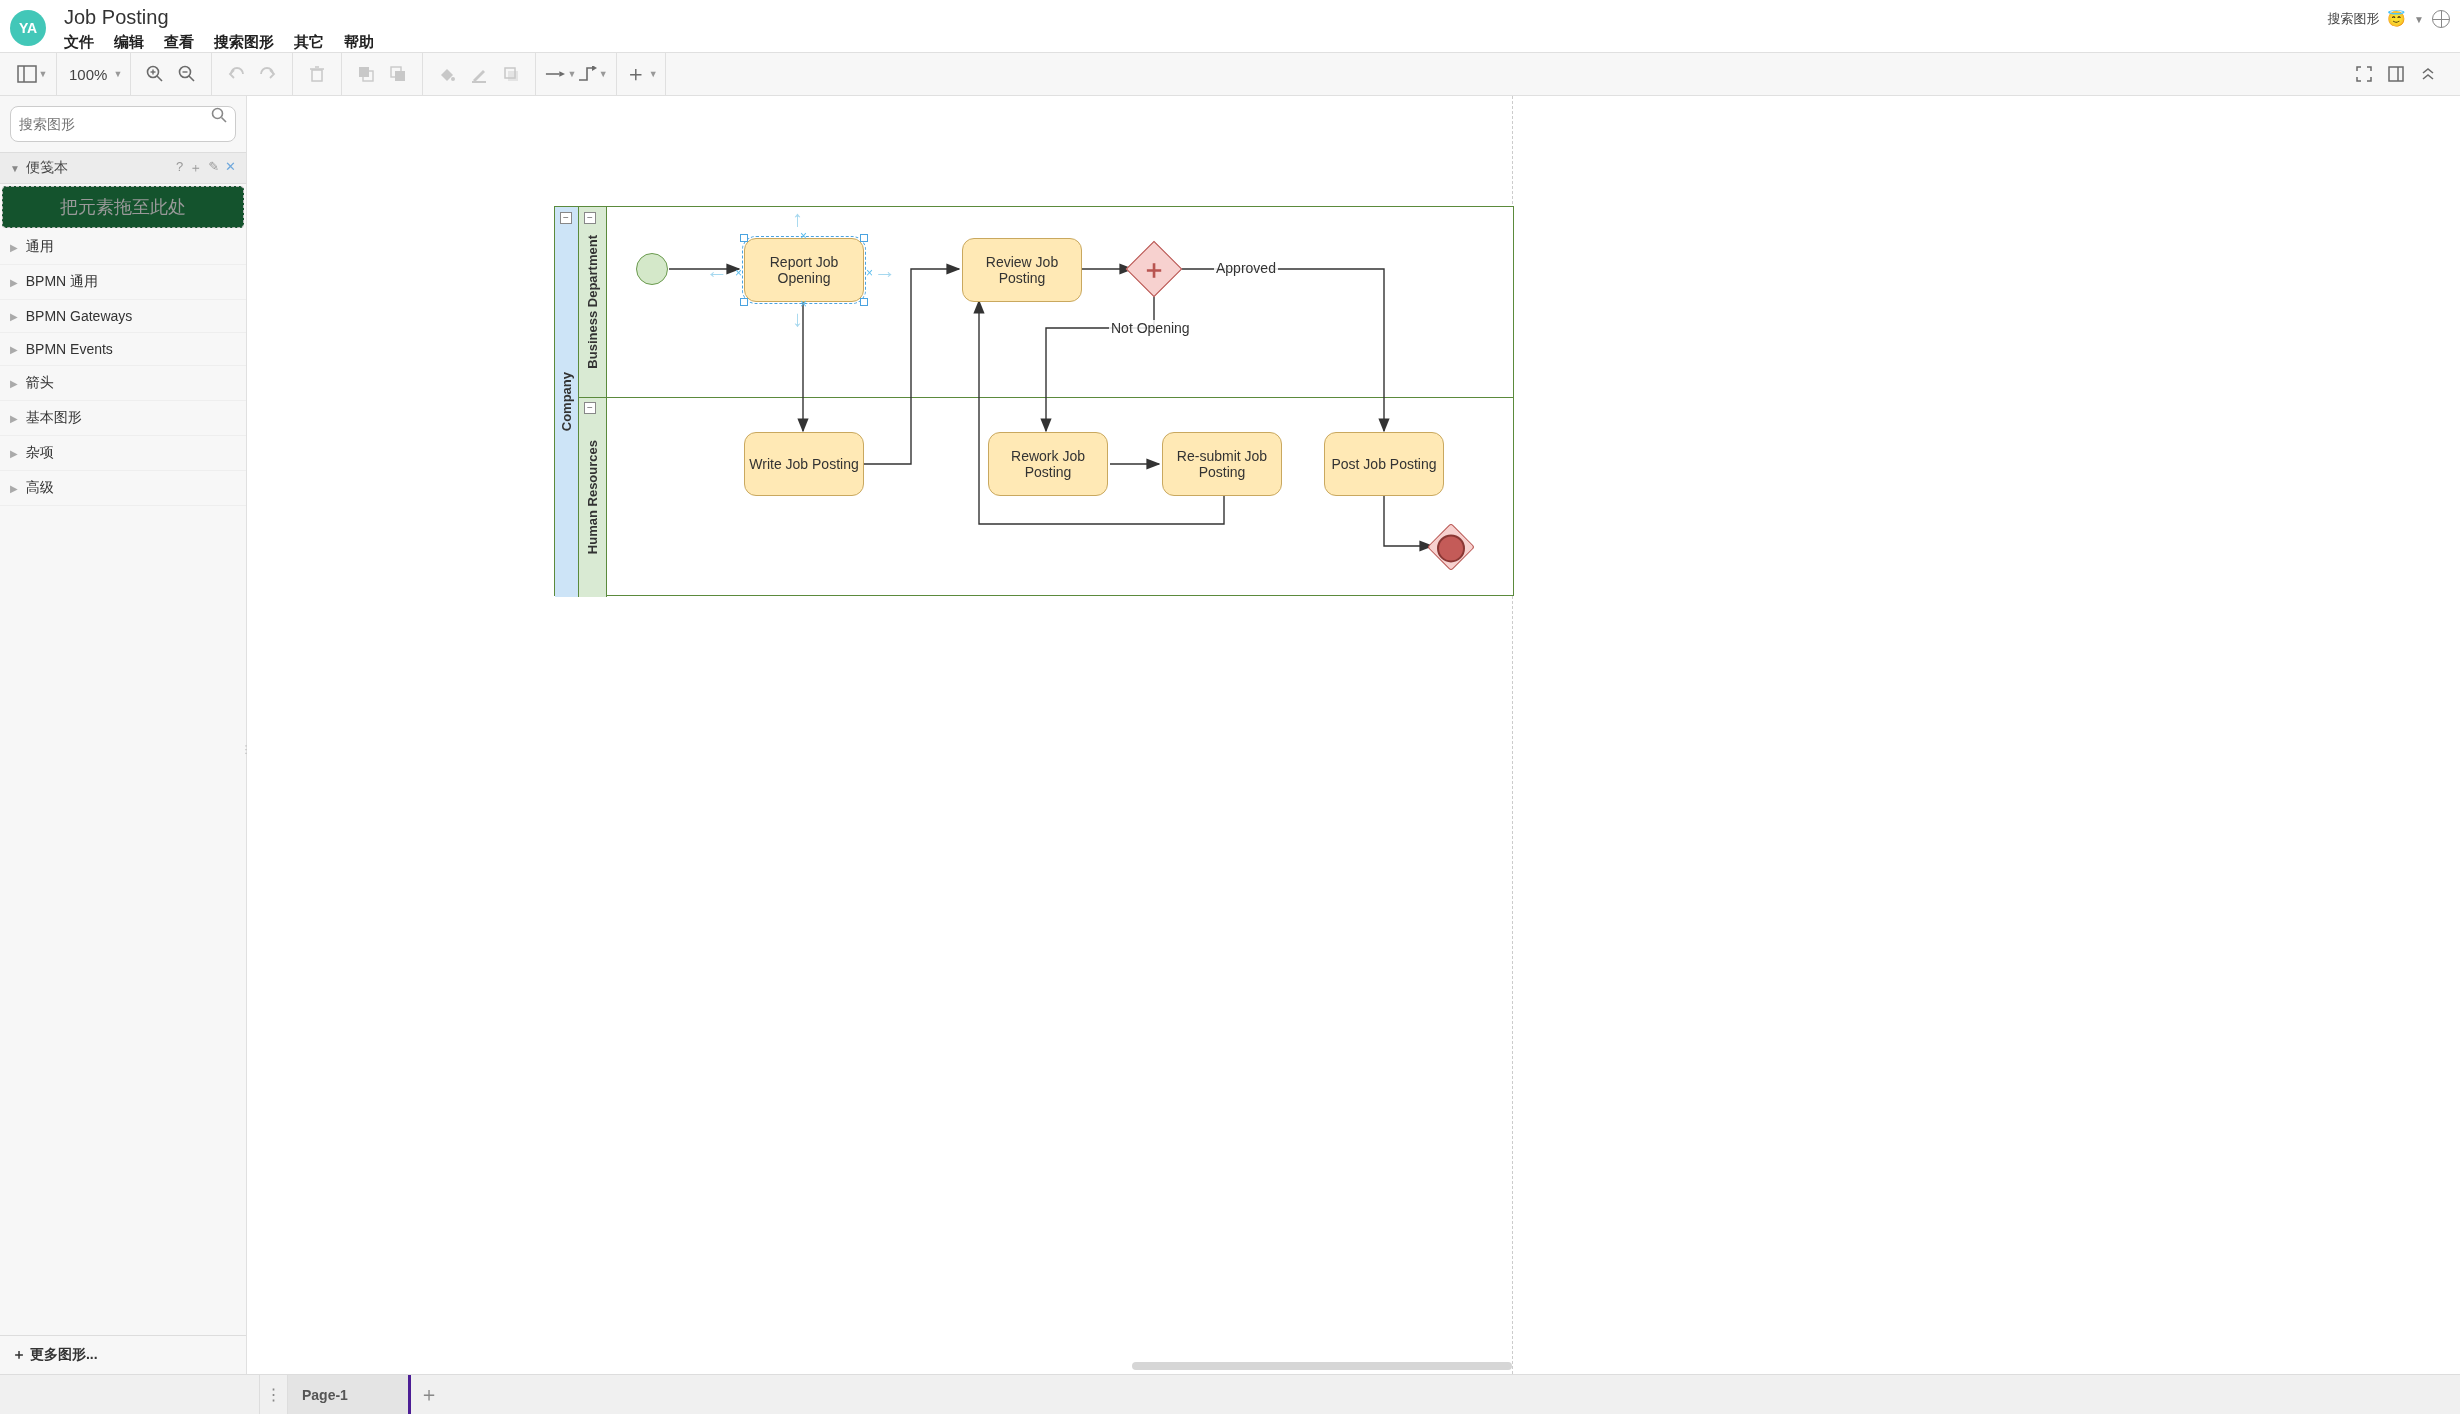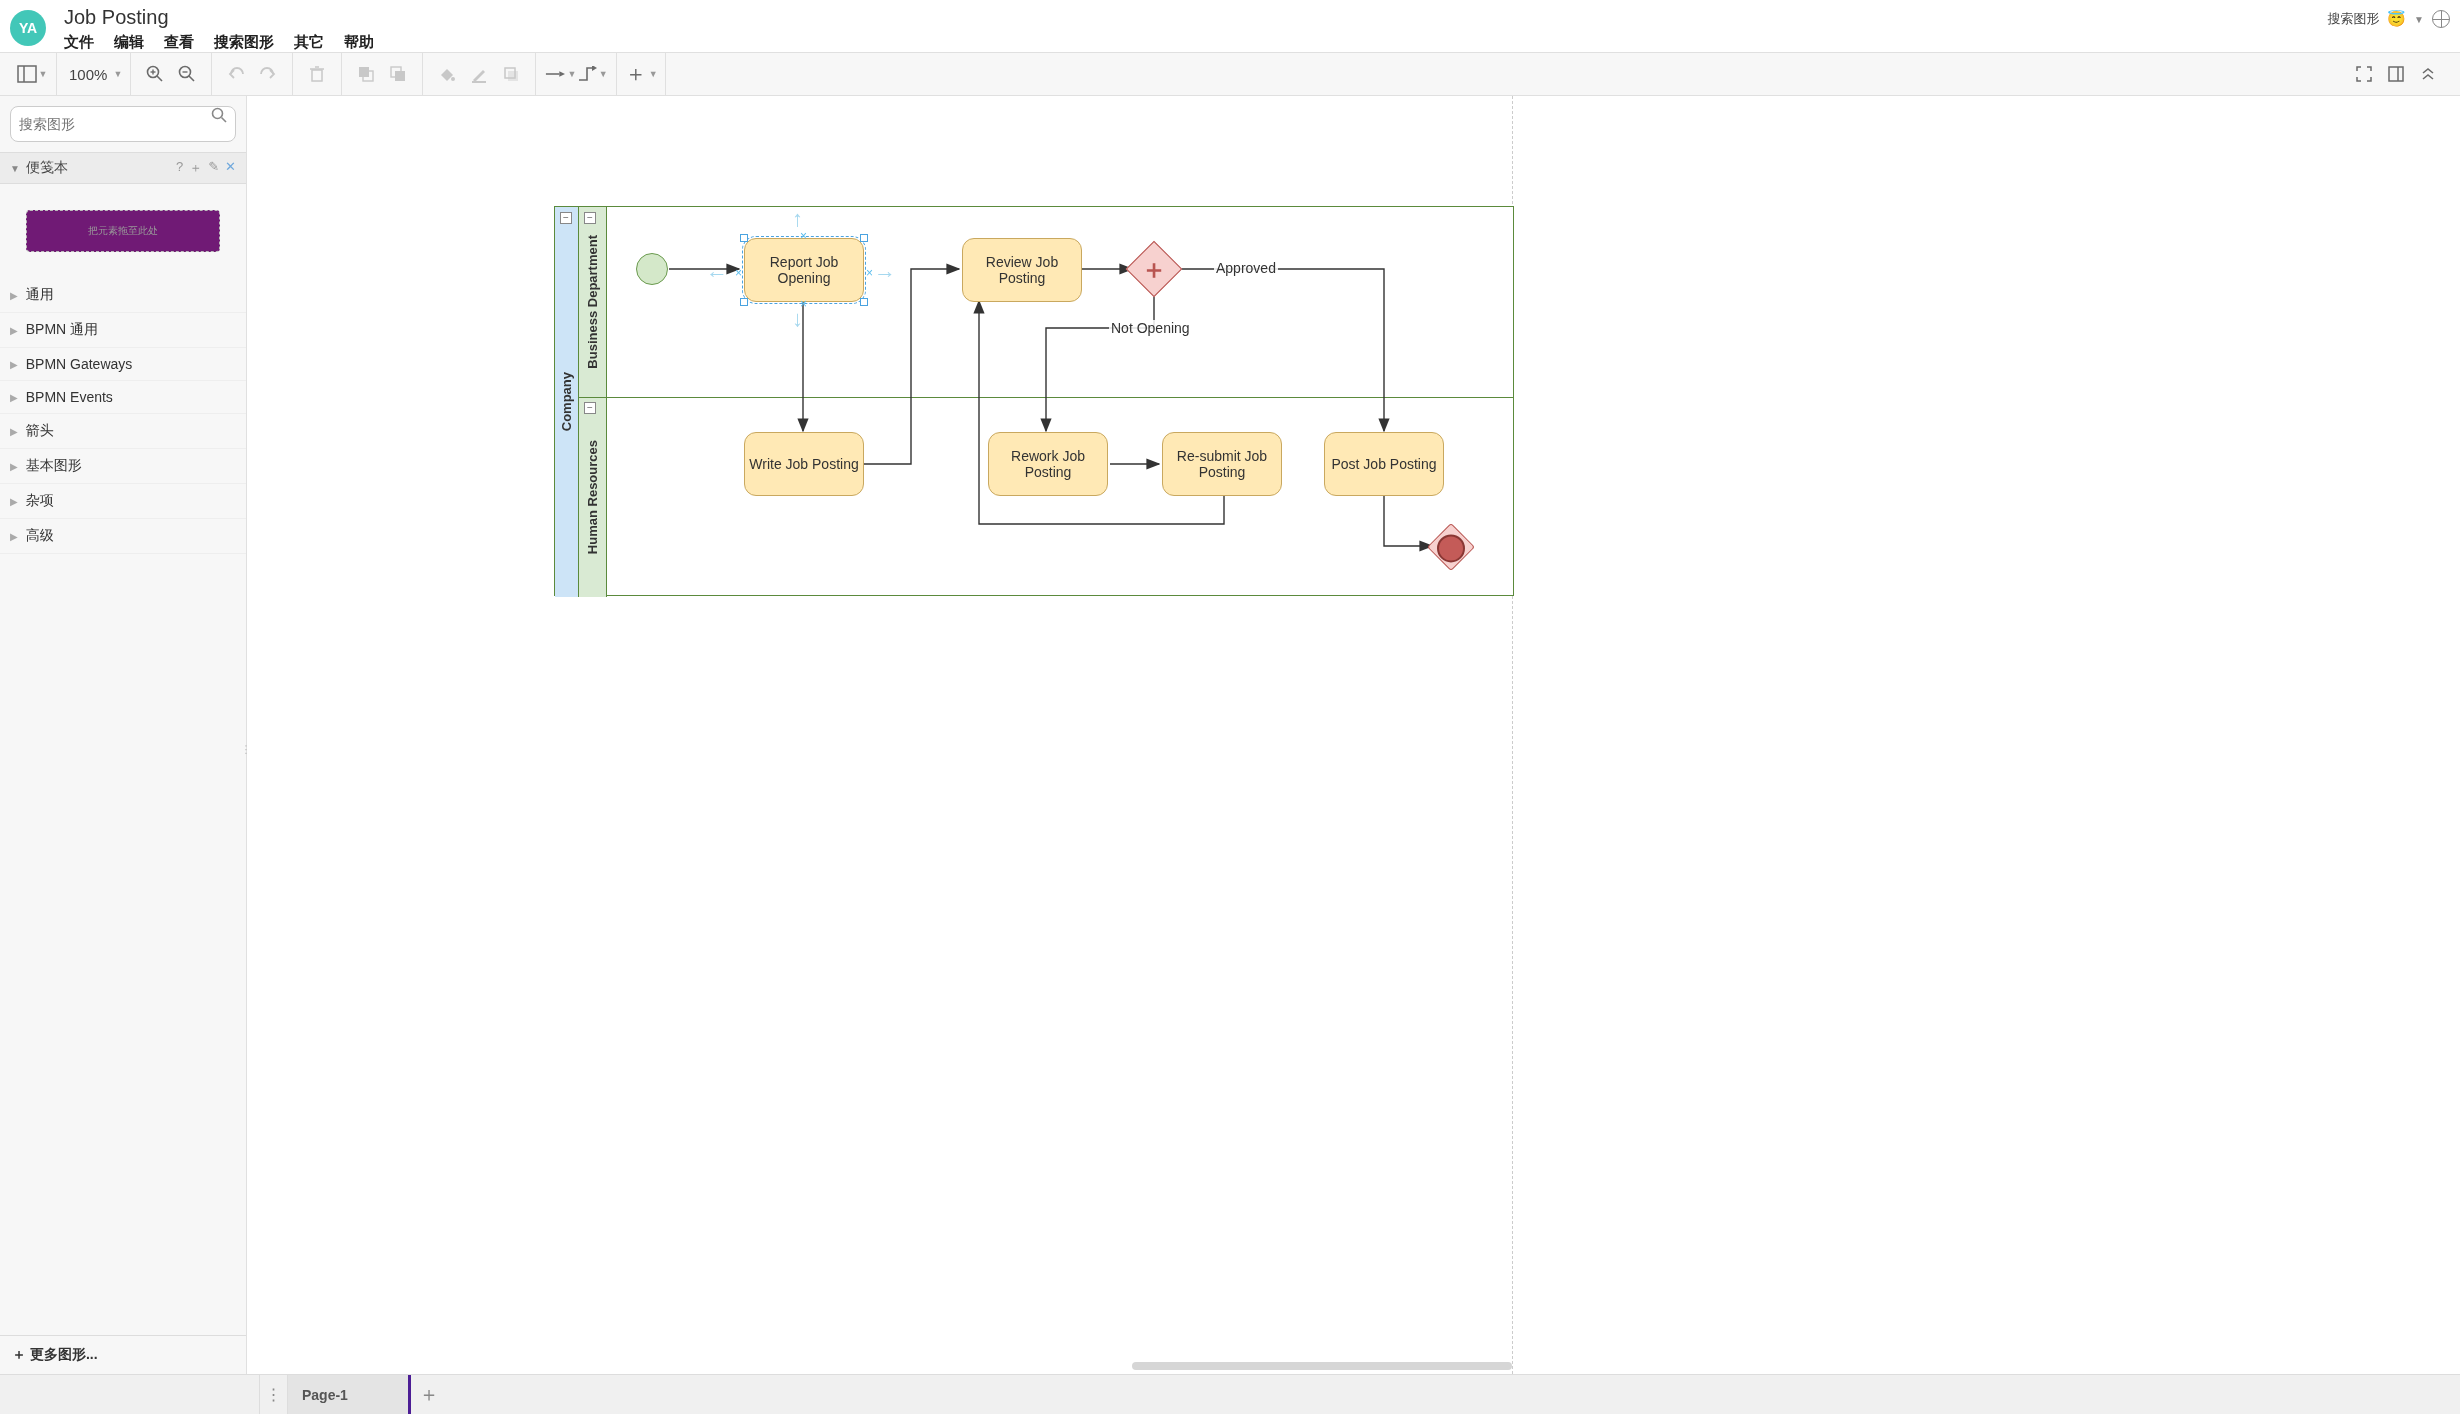--- a/index.html
+++ b/index.html
@@ -33,21 +33,21 @@
 
 .sidebar{width:247px;background:#f7f7f7;border-right:1px solid #e0e0e0;display:flex;flex-direction:column;position:relative}
 .search-wrap{padding:10px}
 .search-box{display:flex;background:#fff;border:1px solid #ccc;border-radius:8px;height:36px;padding:0 8px}
 .search-input{flex:1;border:none;outline:none;font-size:14px;background:transparent}
 .search-ic{color:#888}
 .section-header{display:flex;align-items:center;padding:6px 10px;font-size:14px;color:#444;background:#ececec;border-top:1px solid #ddd;border-bottom:1px solid #ddd}
 .section-header .tri{font-size:10px;color:#888;margin-right:6px}
 .section-header .sec-actions{margin-left:auto;display:flex;gap:6px;color:#999;font-size:13px}
 .sec-actions .x{color:#6fa8dc}
-.dropzone{margin:26px;border:1.5px dashed #bbb;border-radius:4px;height:42px;display:flex;align-items:center;justify-content:center;color:#999;font-size:10px;background:#701a75}
+.dropzone{margin:2px;border:1.5px dashed #bbb;border-radius:4px;height:42px;display:flex;align-items:center;justify-content:center;color:#999;font-size:18px;background:#14532d}
 .cat-list{flex:1;overflow:auto}
 .cat-item{display:flex;align-items:center;padding:8px 10px;font-size:14px;color:#333;border-bottom:1px solid #eee;cursor:pointer}
 .cat-item .tri{font-size:10px;color:#aaa;margin-right:8px}
 .more-shapes{padding:10px 12px;font-size:14px;font-weight:600;color:#333;border-top:1px solid #ddd;cursor:pointer}
 .splitter-handle{position:absolute;right:-3px;top:50%;width:6px;height:28px;display:flex;align-items:center;justify-content:center;color:#bbb;font-size:11px}
 
 .canvas-wrap{flex:1;position:relative;background:#fff;overflow:hidden}
 .canvas{position:absolute;inset:0;overflow:auto}
 .page-guide{position:absolute;top:0;bottom:0;left:1265px;border-left:1.5px dashed #ccc}
 .diagram{position:absolute;left:307px;top:110px;width:960px;height:505px}

